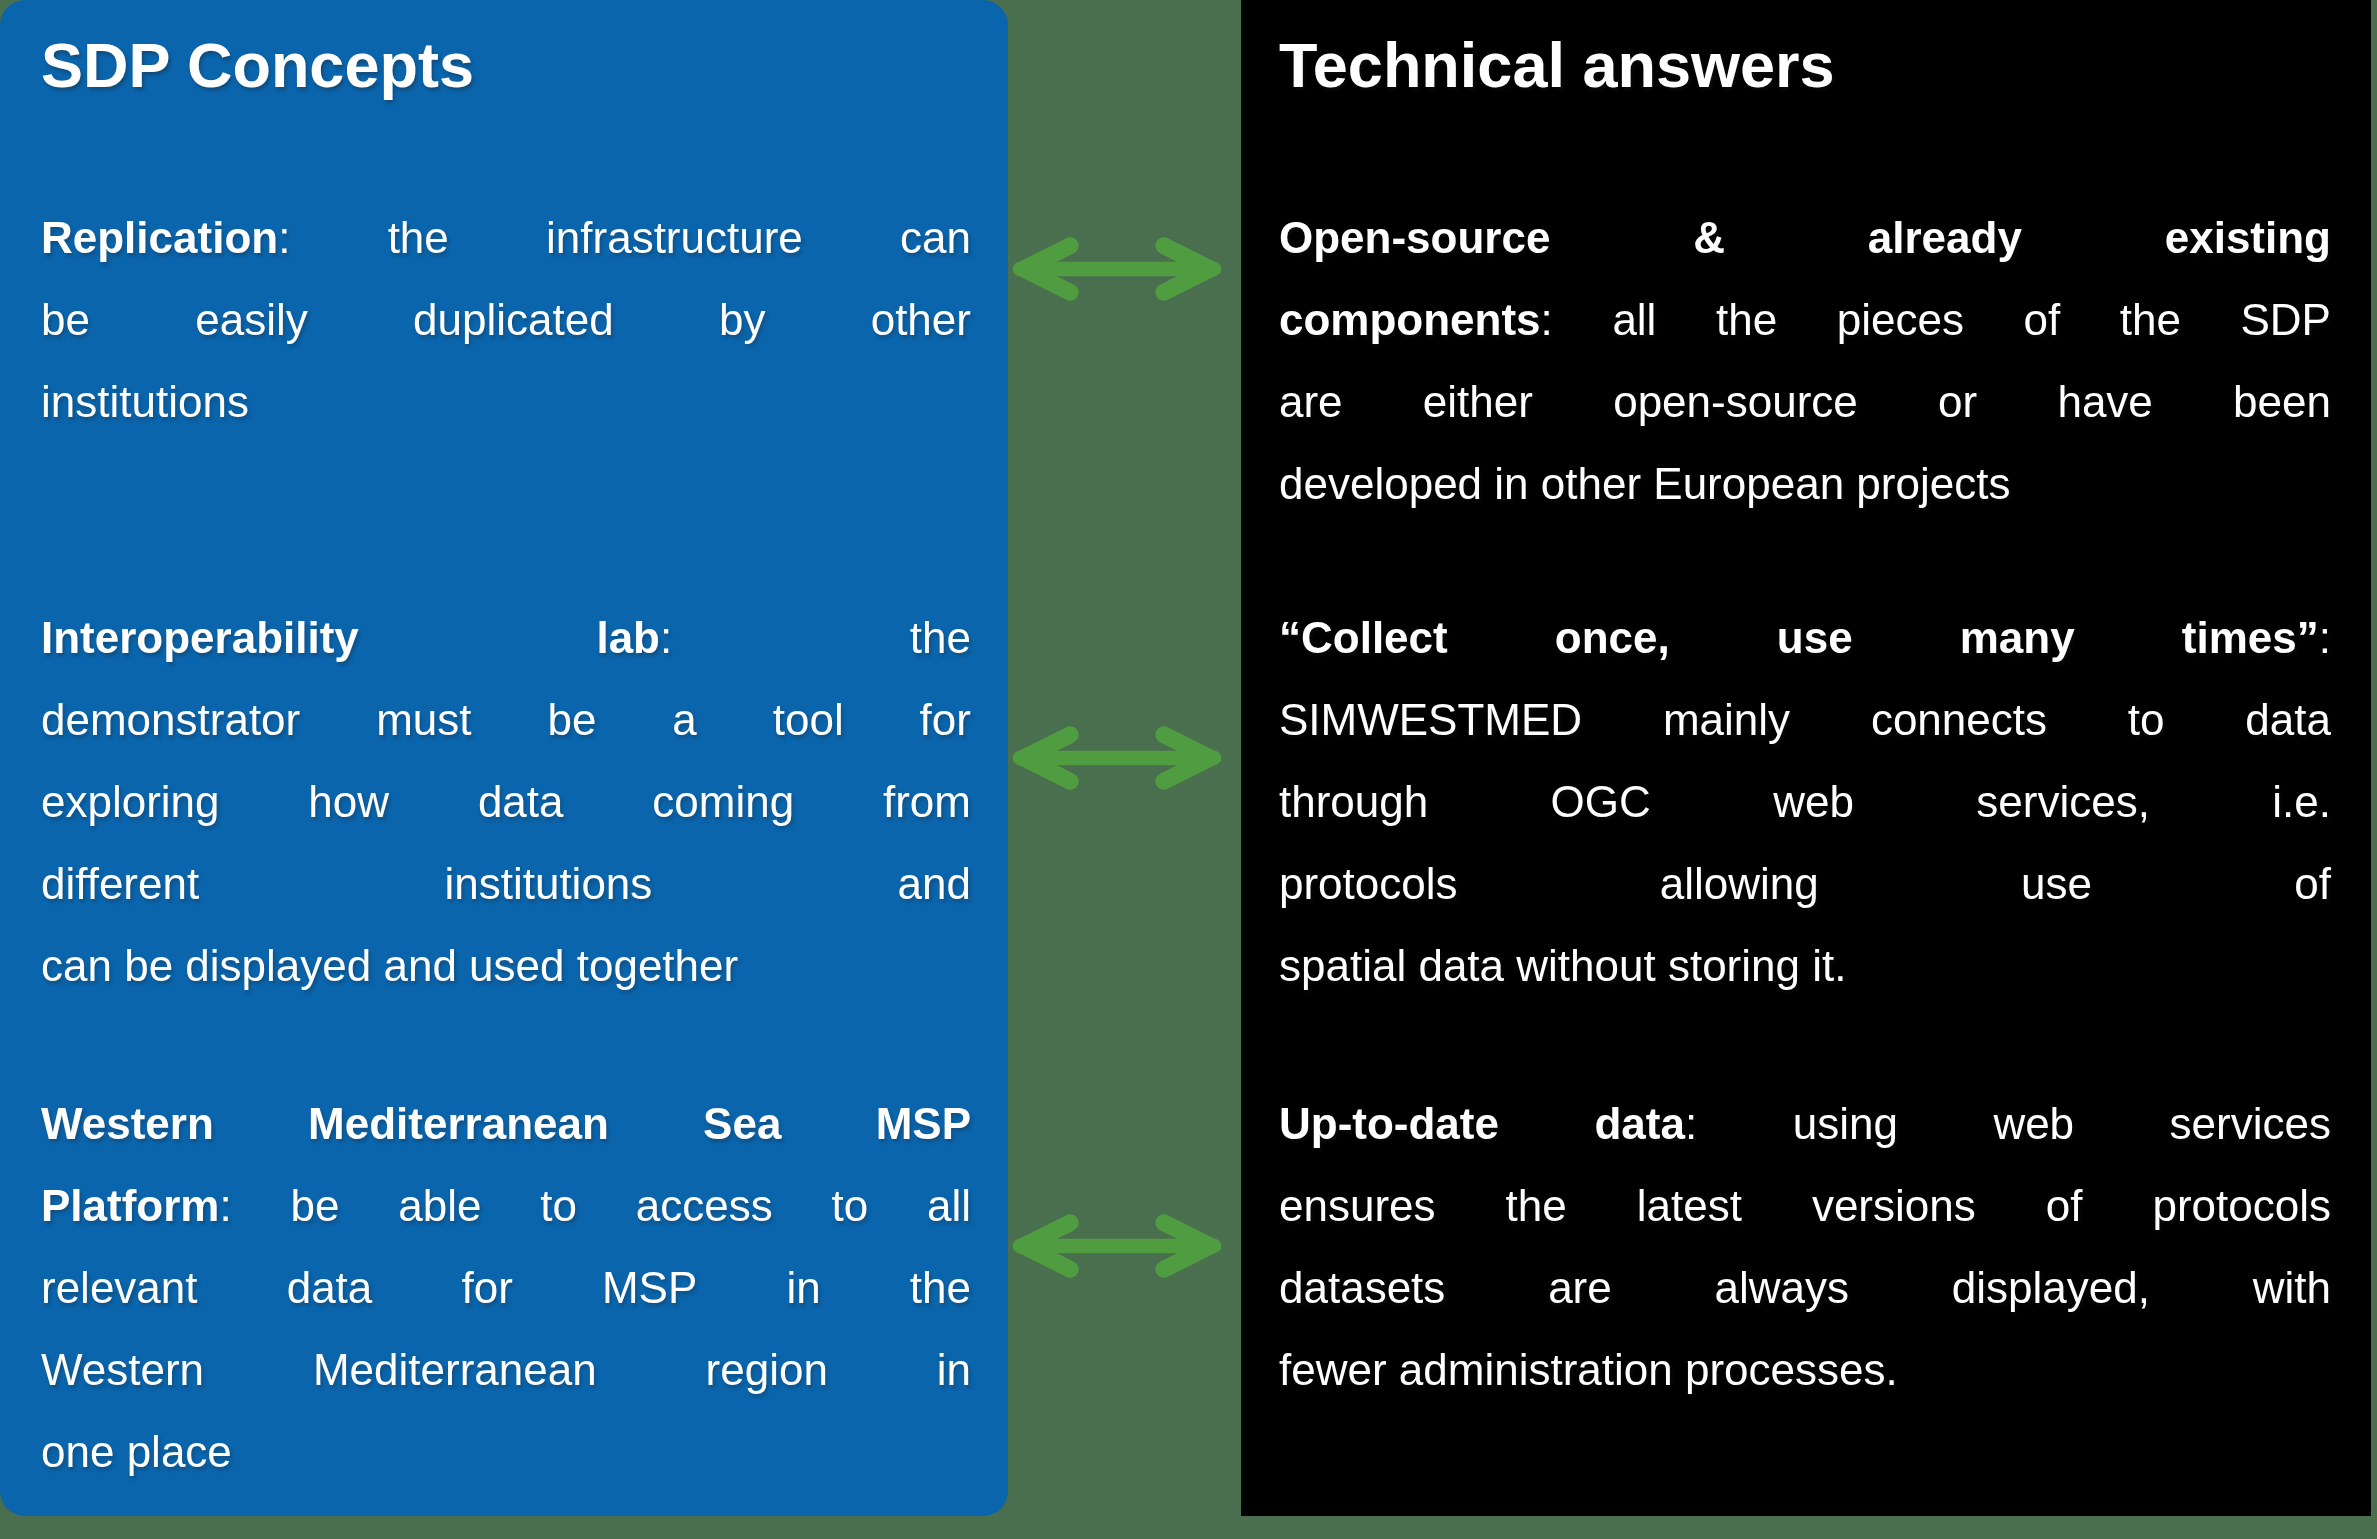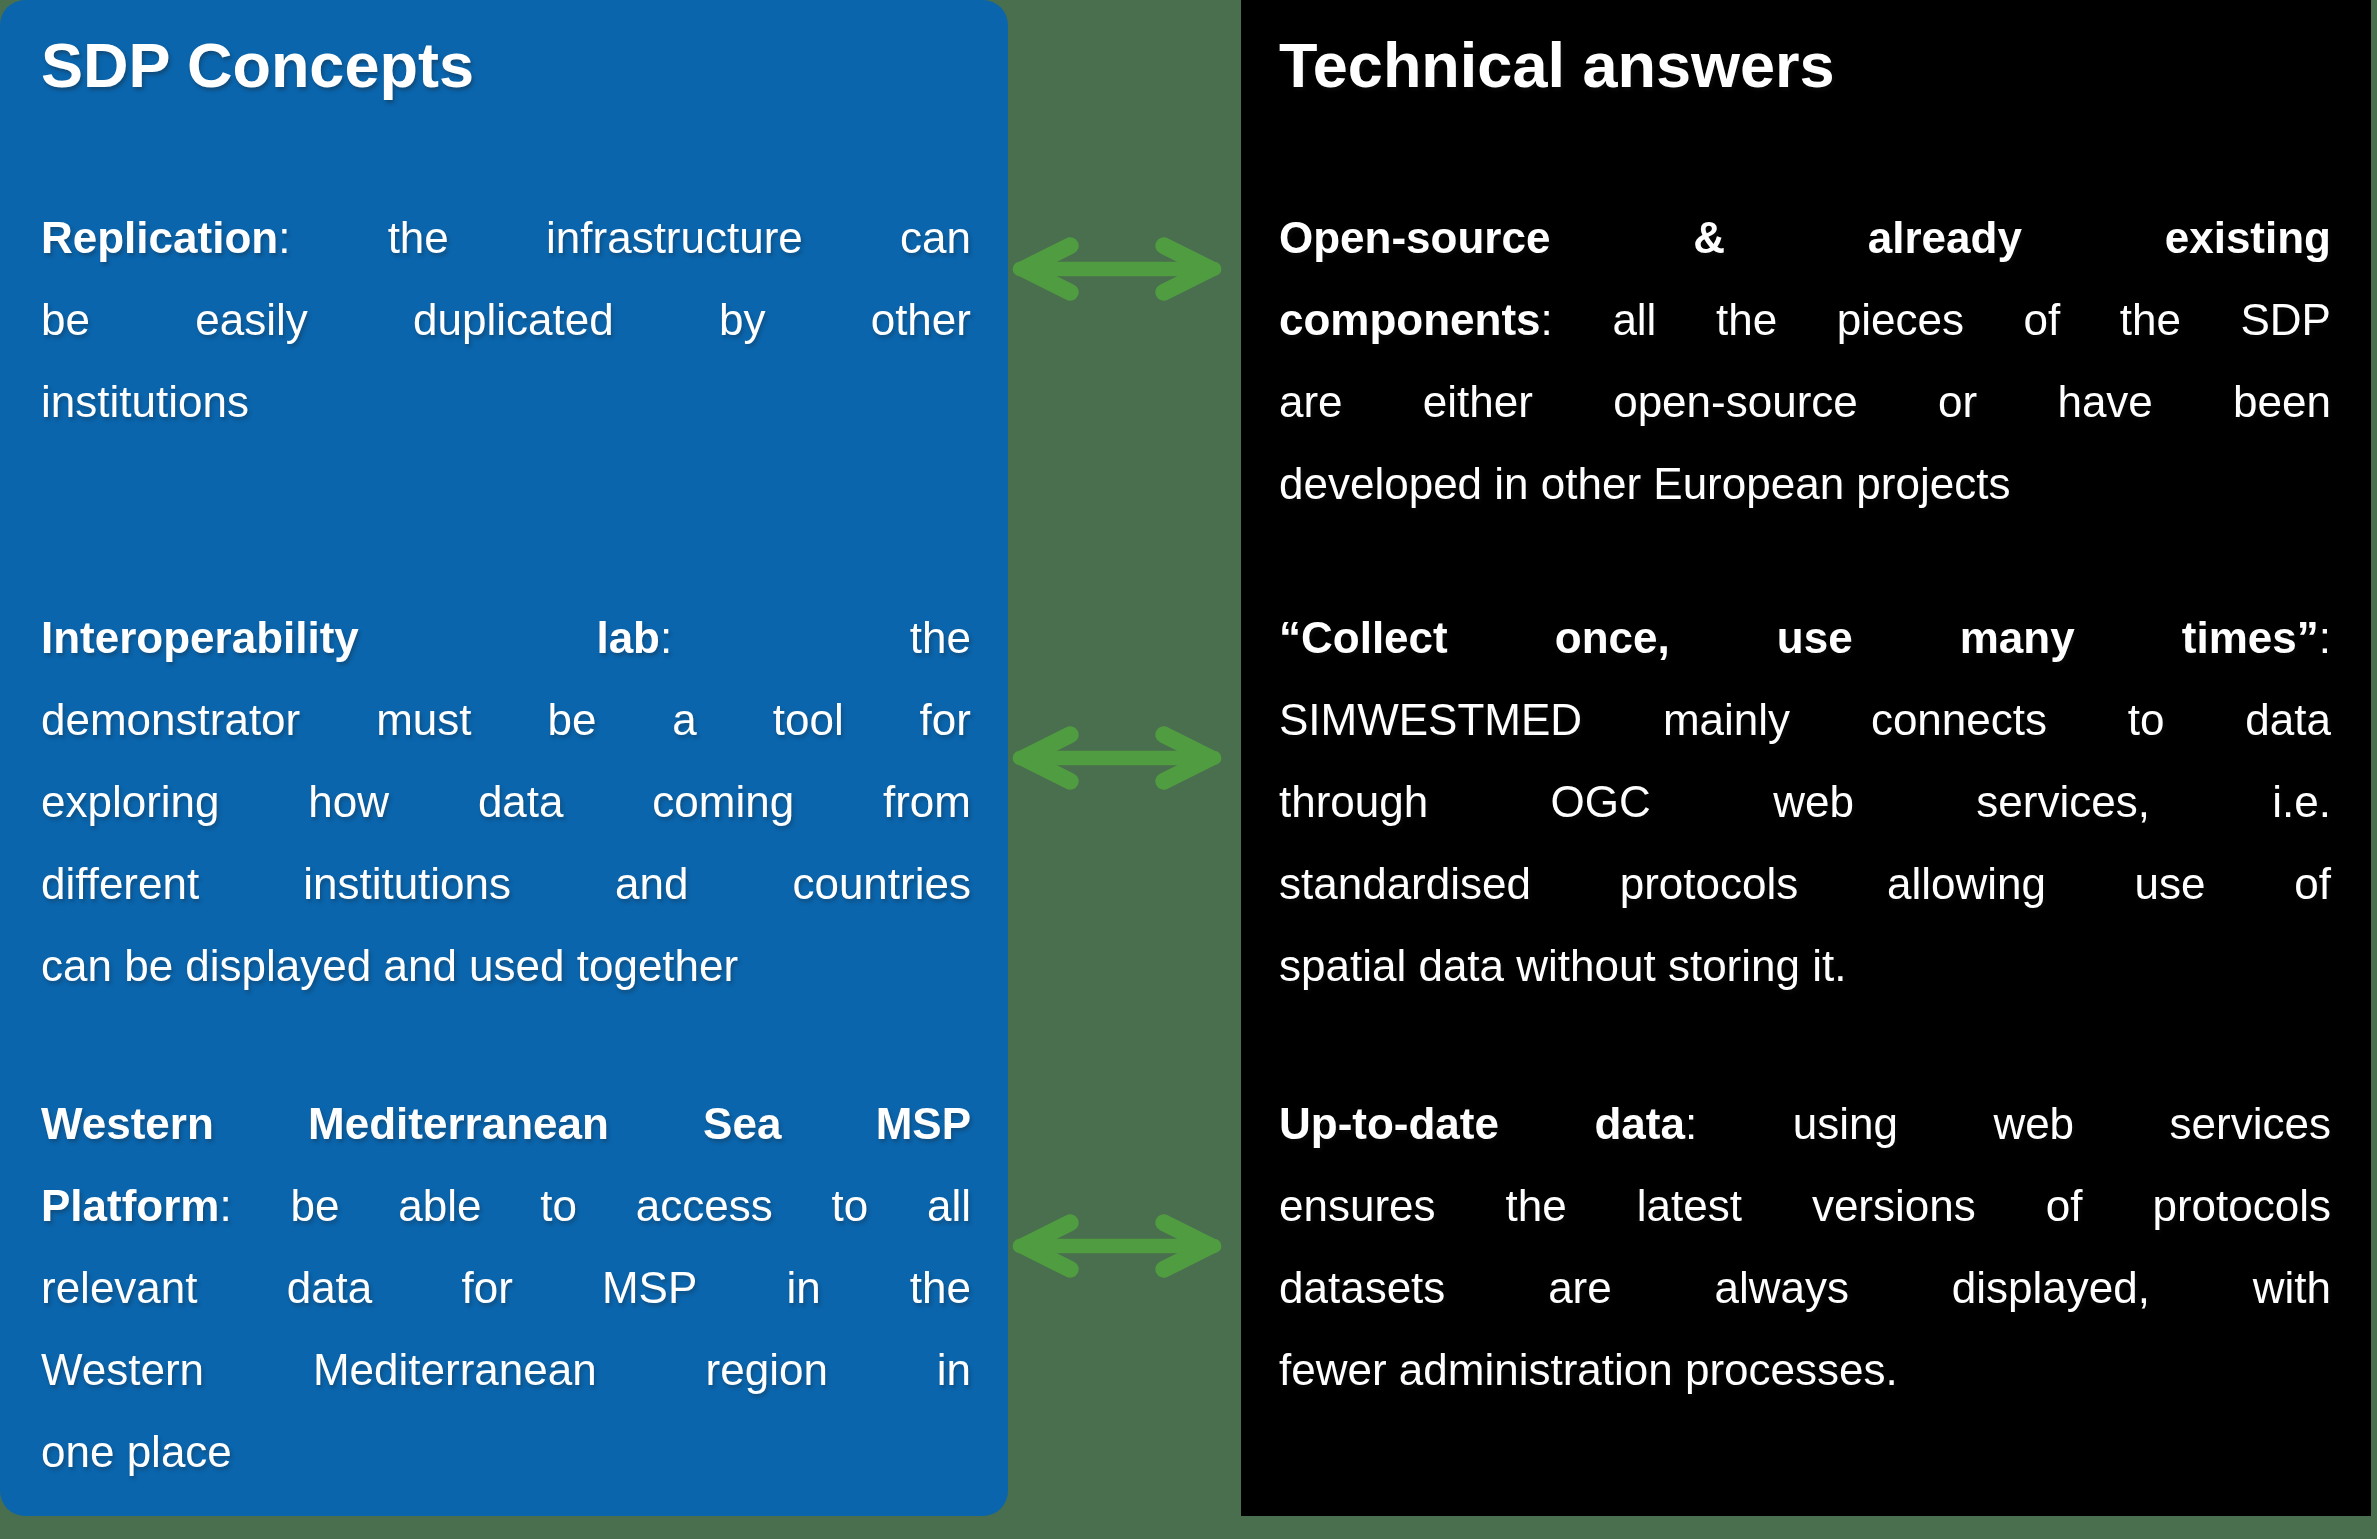--- a/index.html
+++ b/index.html
@@ -83,21 +83,20 @@
             <span class="token"><span class="r">exploring</span></span>
             <span class="token"><span class="r">how</span></span>
             <span class="token"><span class="r">data</span></span>
             <span class="token"><span class="r">coming</span></span>
             <span class="token"><span class="r">from</span></span>
           </div>
           <div class="line j">
             <span class="token"><span class="r">different</span></span>
             <span class="token"><span class="r">institutions</span></span>
             <span class="token"><span class="r">and</span></span>
-            <span class="token"><span class="r">countries</span></span>
           </div>
           <div class="line"><span class="r token">can be displayed and used together</span></div>
         </div>
         <div class="para p2">
           <div class="line j">
             <span class="token"><span class="b">Western</span></span>
             <span class="token"><span class="b">Mediterranean</span></span>
             <span class="token"><span class="b">Sea</span></span>
             <span class="token"><span class="b">MSP</span></span>
           </div>
@@ -174,21 +173,20 @@
             <span class="token"><span class="r">data</span></span>
           </div>
           <div class="line j">
             <span class="token"><span class="r">through</span></span>
             <span class="token"><span class="r">OGC</span></span>
             <span class="token"><span class="r">web</span></span>
             <span class="token"><span class="r">services,</span></span>
             <span class="token"><span class="r">i.e.</span></span>
           </div>
           <div class="line j">
-            <span class="token"><span class="r">standardised</span></span>
             <span class="token"><span class="r">protocols</span></span>
             <span class="token"><span class="r">allowing</span></span>
             <span class="token"><span class="r">use</span></span>
             <span class="token"><span class="r">of</span></span>
           </div>
           <div class="line"><span class="r token">spatial data without storing it.</span></div>
         </div>
         <div class="para p2">
           <div class="line j">
             <span class="token"><span class="b">Up-to-date</span></span>

